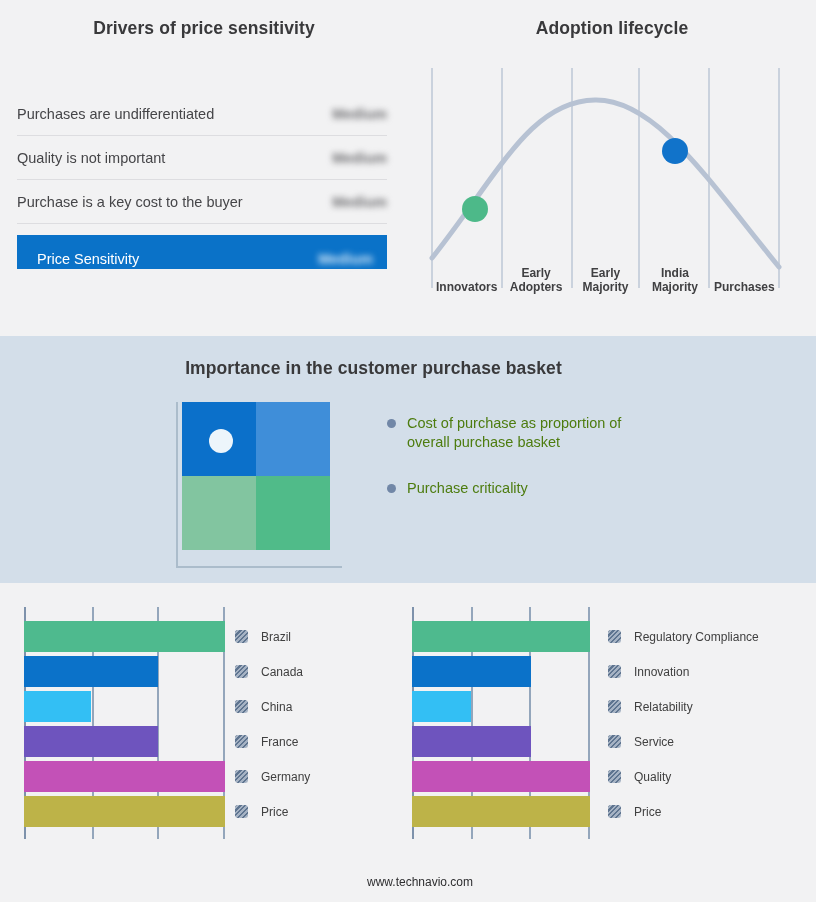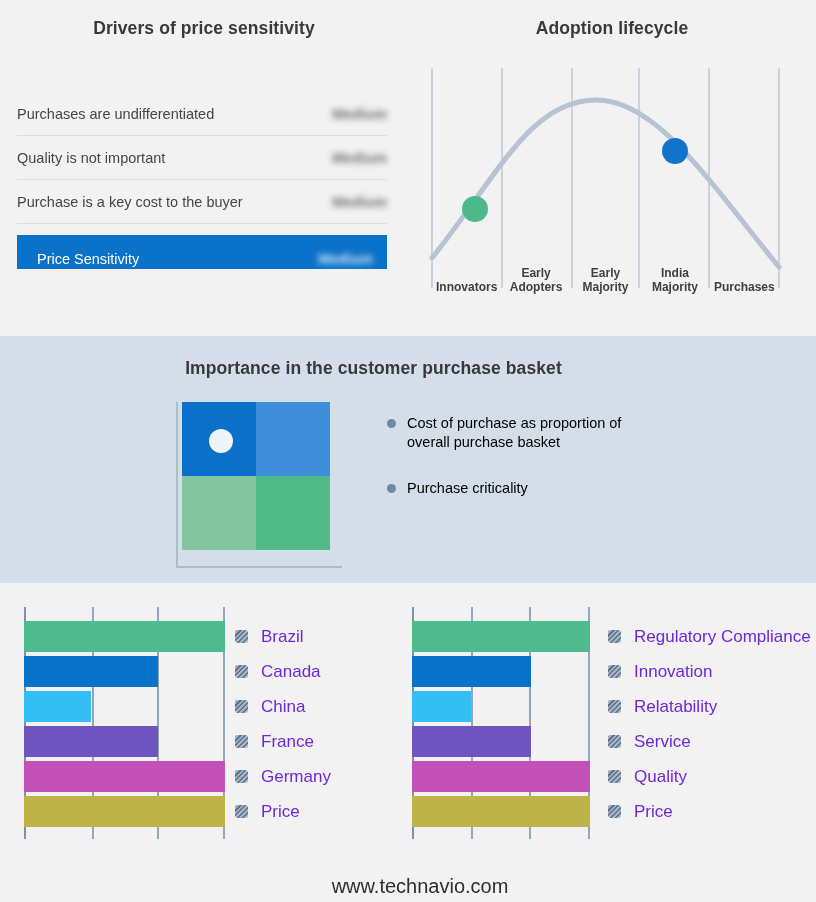--- a/index.html
+++ b/index.html
@@ -70,21 +70,21 @@
   .q-dot {
     position:absolute; left:27px; top:27px; width:24px; height:24px;
     border-radius:50%; background:#edf5fb;
   }
   .bullets { margin-left:45px; margin-top:12px; width:272px; }
   .bullet-item { display:flex; gap:11px; margin-bottom:27px; }
   .bullet-dot {
     flex:0 0 auto; width:9px; height:9px; border-radius:50%;
     background:#7187a7; margin-top:5px;
   }
-  .bullet-text { font-size:14.5px; color:#000000; line-height:1.32; }
+  .bullet-text { font-size:14.5px; color:#4d7c0f; line-height:1.32; }
 
   
   .bottom-section { height:287px; padding-top:24px; display:flex; }
   .chart-block { width:408px; }
   .chart-title-wrap { text-align:center; margin-bottom:11px; }
   .chart-title-wrap.shift-left { padding-right:64px; }
   .chart-body { display:flex; }
   .pad-left-a { padding-left:24px; }
   .pad-left-b { padding-left:4px; }
   .plot { position:relative; height:232px; }
@@ -97,23 +97,23 @@
   .bars { position:relative; padding-top:14px; }
   .bar { height:31px; margin-bottom:4px; }
   .legend { padding-top:14px; }
   .legend-a { margin-left:10px; }
   .legend-b { margin-left:18px; }
   .legend-item { height:31px; margin-bottom:4px; display:flex; align-items:center; gap:13px; }
   .hatch {
     flex:0 0 auto; width:13px; height:13px; border-radius:3px;
     background:repeating-linear-gradient(135deg,#5f7590 0 1.6px,#a6b3c4 1.6px 3.4px);
   }
-  .legend-label { font-size:17px; color:#6d28d9; white-space:nowrap; }
-
-  .footer { padding-left:24px; text-align:center; font-size:20px; color:#2e2e30; margin-top:5px; }
+  .legend-label { font-size:12px; color:#404040; white-space:nowrap; }
+
+  .footer { padding-left:24px; text-align:center; font-size:12px; color:#2e2e30; margin-top:5px; }
 </style>
 </head>
 <body>
 
 <div class="page">
 
   <div class="top-section">
 
     <div class="half">
       <div class="panel-title">Drivers of price sensitivity</div>

